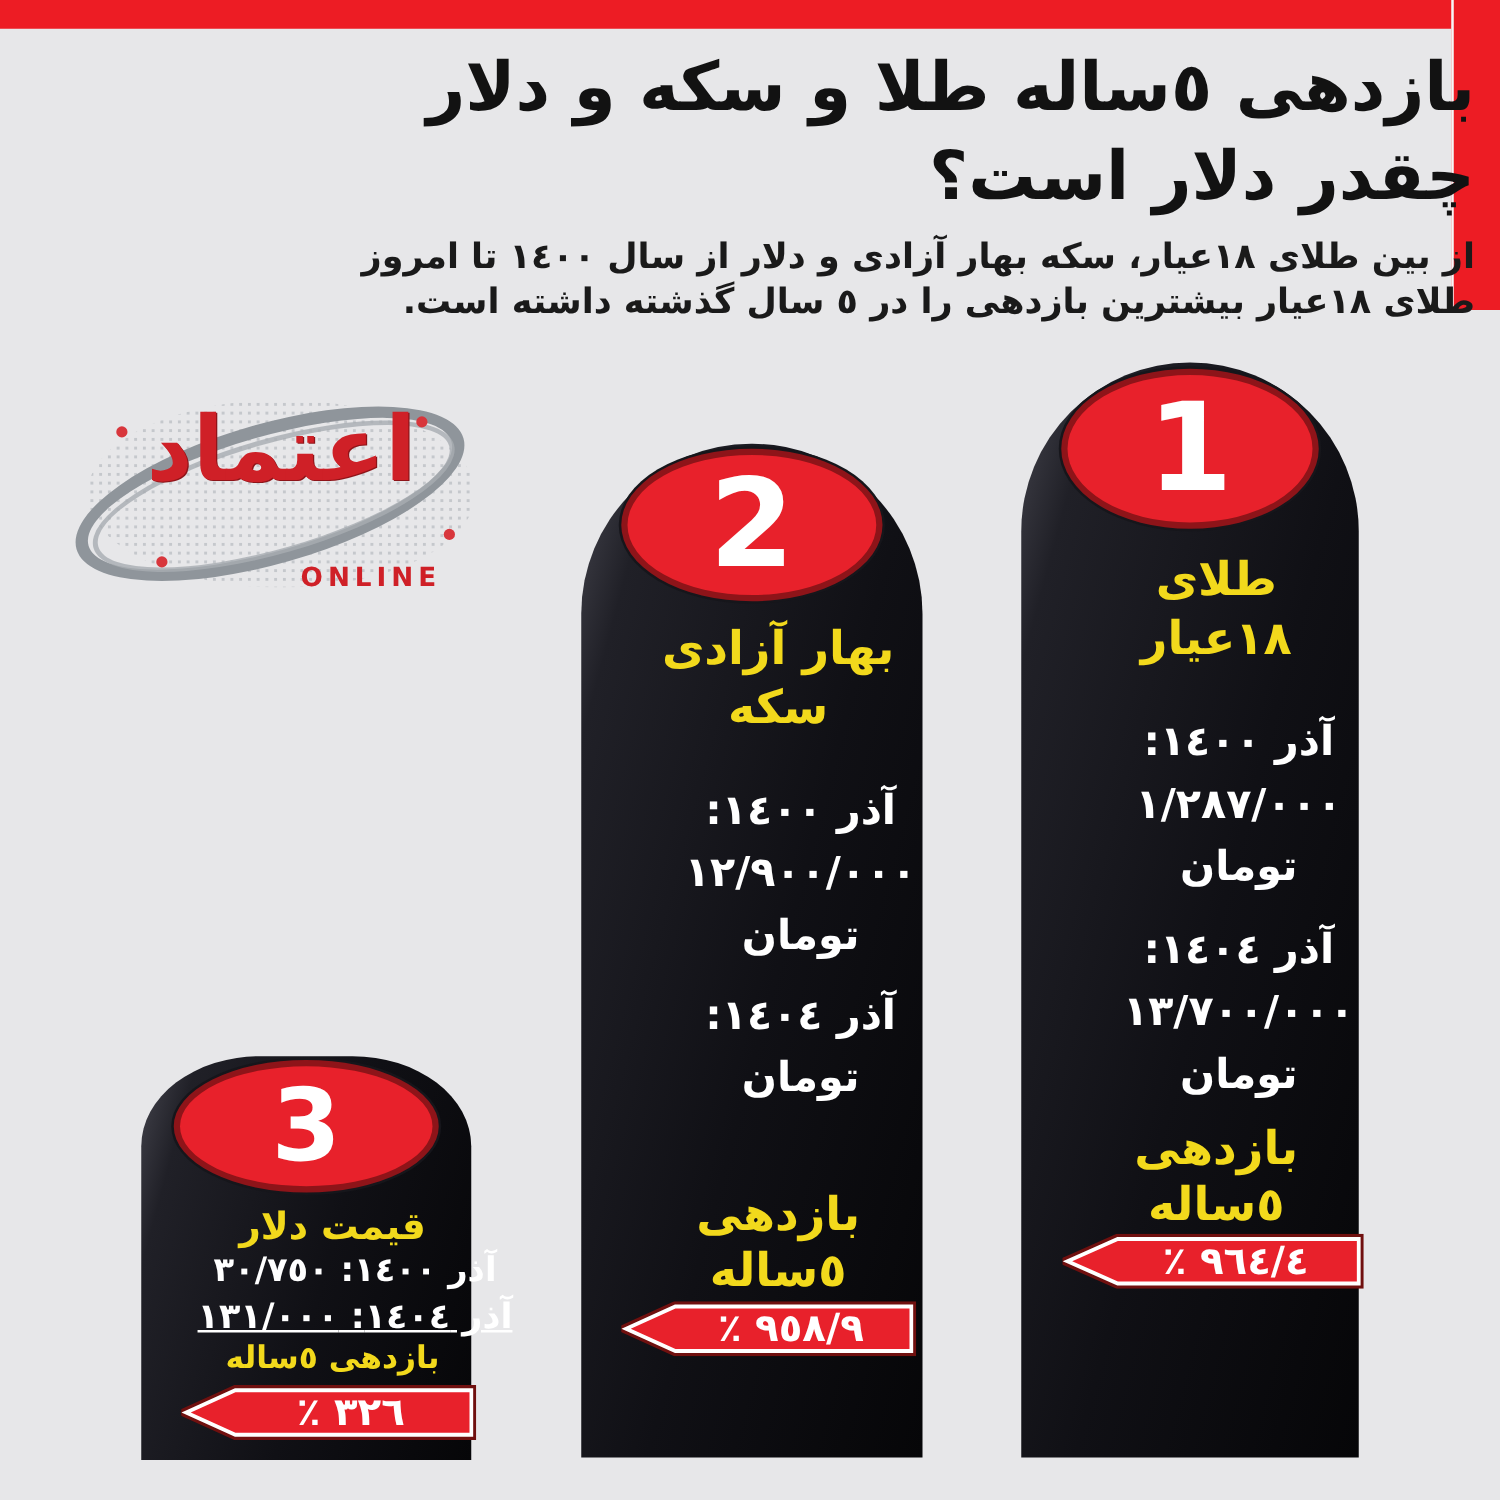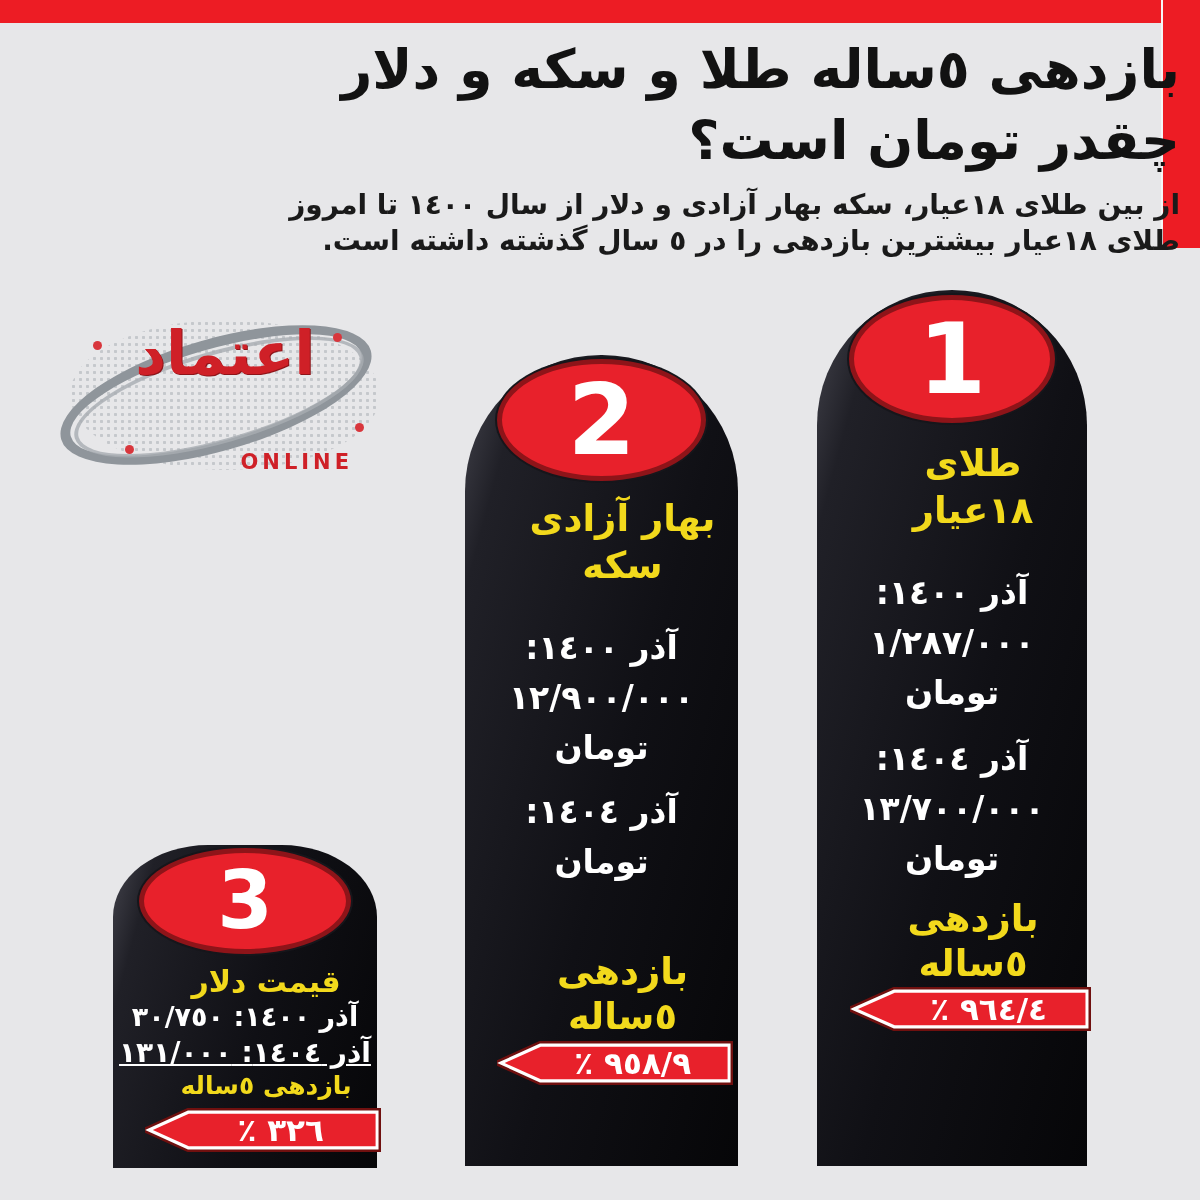--- a/index.html
+++ b/index.html
@@ -19,21 +19,21 @@
 
   
   .logo{position:absolute;left:55px;top:295px;width:340px;height:205px;}
   .logo .map{position:absolute;left:15px;top:25px;width:310px;height:150px;border-radius:50%;
     background-image:radial-gradient(#b4b8bd 1.4px,rgba(0,0,0,0) 1.5px);background-size:7px 7px;opacity:.65;}
   .logo .orbit{position:absolute;left:0px;top:44px;width:322px;height:112px;border:10px solid #8f959b;
     border-radius:50%;transform:rotate(-16deg);box-sizing:border-box;}
   .logo .orbit2{position:absolute;left:14px;top:56px;width:300px;height:92px;border:4px solid #a7acb1;
     border-radius:50%;transform:rotate(-16deg);box-sizing:border-box;opacity:.8;}
   .logo .wordmark{position:absolute;left:0;top:28px;width:100%;text-align:center;direction:rtl;
-    font-size:60px;font-weight:bold;color:#cf2027;text-shadow:1px 1px 0 #8e1419;line-height:1;}
+    font-size:72px;font-weight:bold;color:#cf2027;text-shadow:1px 1px 0 #8e1419;line-height:1;}
   .logo .online{position:absolute;right:42px;bottom:26px;font-size:21px;font-weight:bold;
     color:#cf2027;letter-spacing:4px;}
   .pin{position:absolute;width:9px;height:9px;border-radius:50%;background:#d8363c;}
   .pin.p1{left:38px;top:46px}.pin.p2{left:278px;top:38px}.pin.p3{left:70px;top:150px}.pin.p4{left:300px;top:128px}
 
   
   .pillar{position:absolute;direction:rtl;
     background:linear-gradient(105deg,#45454e 0%,#202027 13%,#101015 55%,#060608 100%);}
   .pillar-1{left:817px;top:290px;width:270px;height:876px;border-radius:135px 135px 0 0;}
   .pillar-2{left:465px;top:355px;width:273px;height:811px;border-radius:136px 136px 0 0;}
@@ -43,21 +43,21 @@
     box-sizing:border-box;display:flex;align-items:center;justify-content:center;box-shadow:0 0 0 2px #16161b;}
   .badge span{color:#fff;font-weight:bold;line-height:1;}
   .pillar-1 .badge{left:32px;top:5px;width:206px;height:128px;}
   .pillar-2 .badge{left:32px;top:4px;width:209px;height:122px;}
   .pillar-3 .badge{left:26px;top:3px;width:212px;height:106px;}
   .pillar-1 .badge span,.pillar-2 .badge span{font-size:98px;}
   .pillar-3 .badge span{font-size:80px;}
 
   .block{position:absolute;left:0;width:100%;text-align:center;}
   .yellow{color:#f2d91c;font-weight:bold;padding-left:21px;}
-  .white{color:#fff;font-weight:bold;}
+  .white{color:#fff;font-weight:bold;margin-left:39px;}
   .ptitle{font-size:37px;line-height:1.28;}
   .prow{font-size:33px;line-height:1.52;}
   .pillar-1 .ptitle{top:150px;} .pillar-1 .g1{top:278px;} .pillar-1 .g2{top:444px;} .pillar-1 .rlabel{top:606px;}
   .pillar-2 .ptitle{top:140px;} .pillar-2 .g1{top:268px;} .pillar-2 .g2{top:432px;} .pillar-2 .rlabel{top:594px;}
   .rlabel{font-size:37px;line-height:1.22;}
   .pillar-3 .ptitle{top:118px;font-size:30px;}
   .pillar-3 .l1{top:156px;font-size:27px;}
   .pillar-3 .l2{top:191px;font-size:28px;text-decoration:underline;}
   .pillar-3 .rlabel{top:226px;font-size:25px;}
 
@@ -73,21 +73,21 @@
 </head>
 <body>
 
 <div class="poster">
 
   <div class="bar-top"></div>
   <div class="bar-right"></div>
 
   <div class="header">
     <div class="title-line">بازدهی ٥ساله طلا و سکه و دلار</div>
-    <div class="title-line">چقدر تومان است؟</div>
+    <div class="title-line">چقدر دلار است؟</div>
     <div class="subtitle">
       <div>از بین طلای ١٨عیار، سکه بهار آزادی و دلار از سال ١٤٠٠ تا امروز</div>
       <div>طلای ١٨عیار بیشترین بازدهی را در ٥ سال گذشته داشته است.</div>
     </div>
   </div>
 
   <div class="logo">
     <div class="map"></div>
     <div class="orbit"></div>
     <div class="orbit2"></div>

